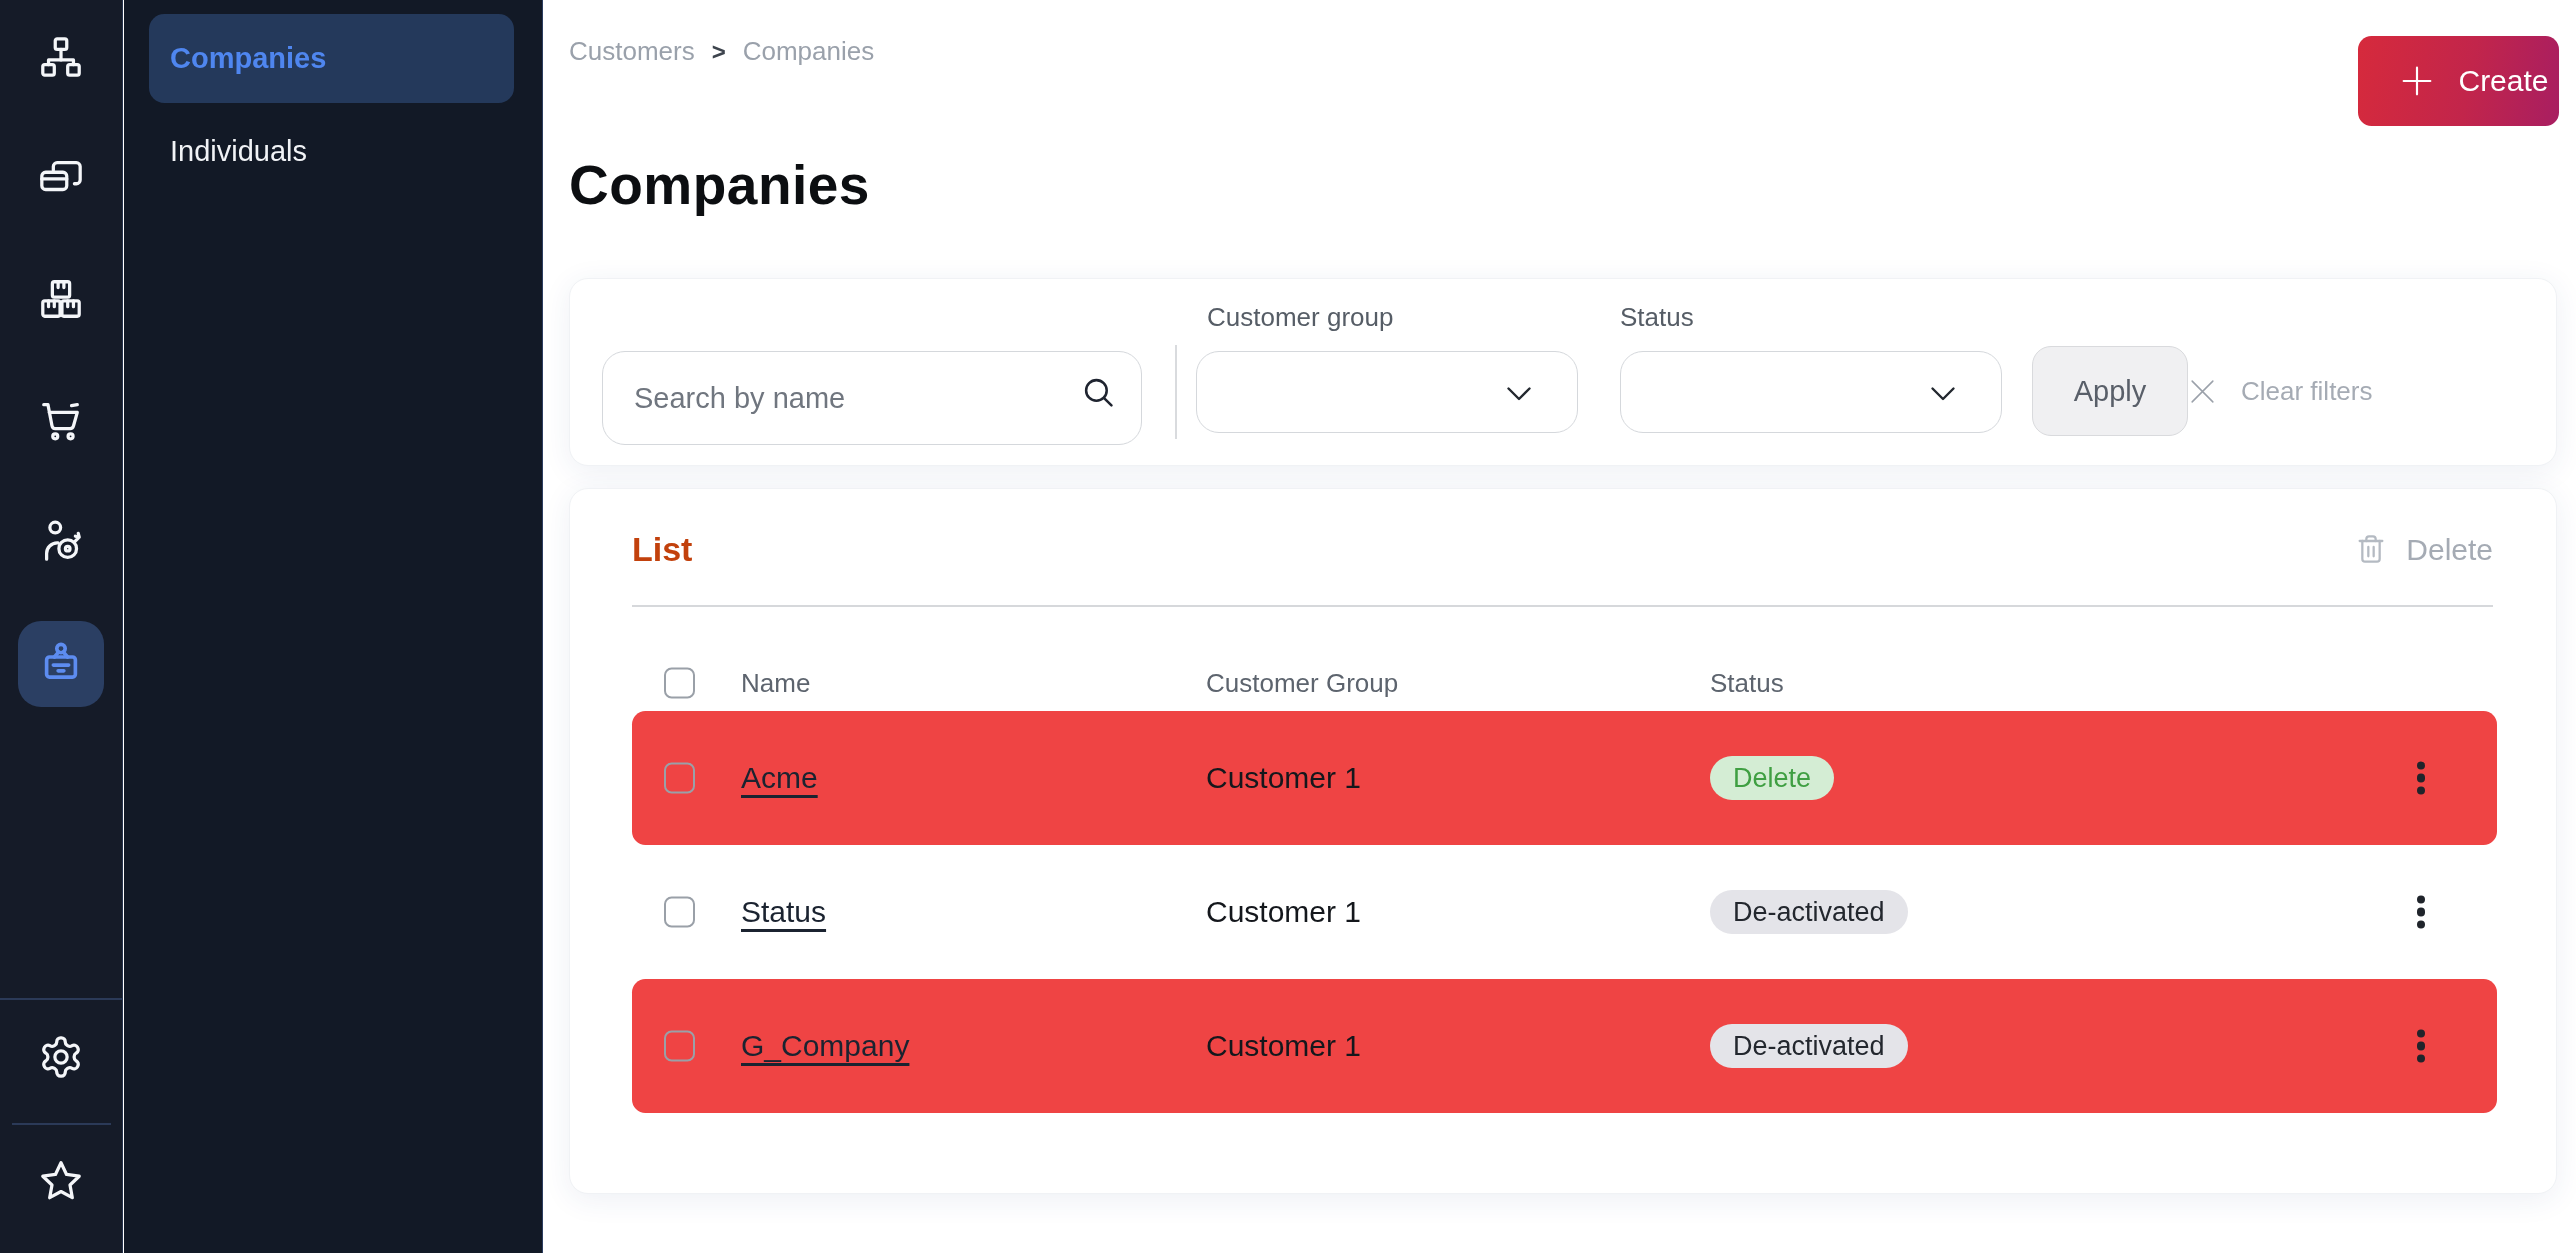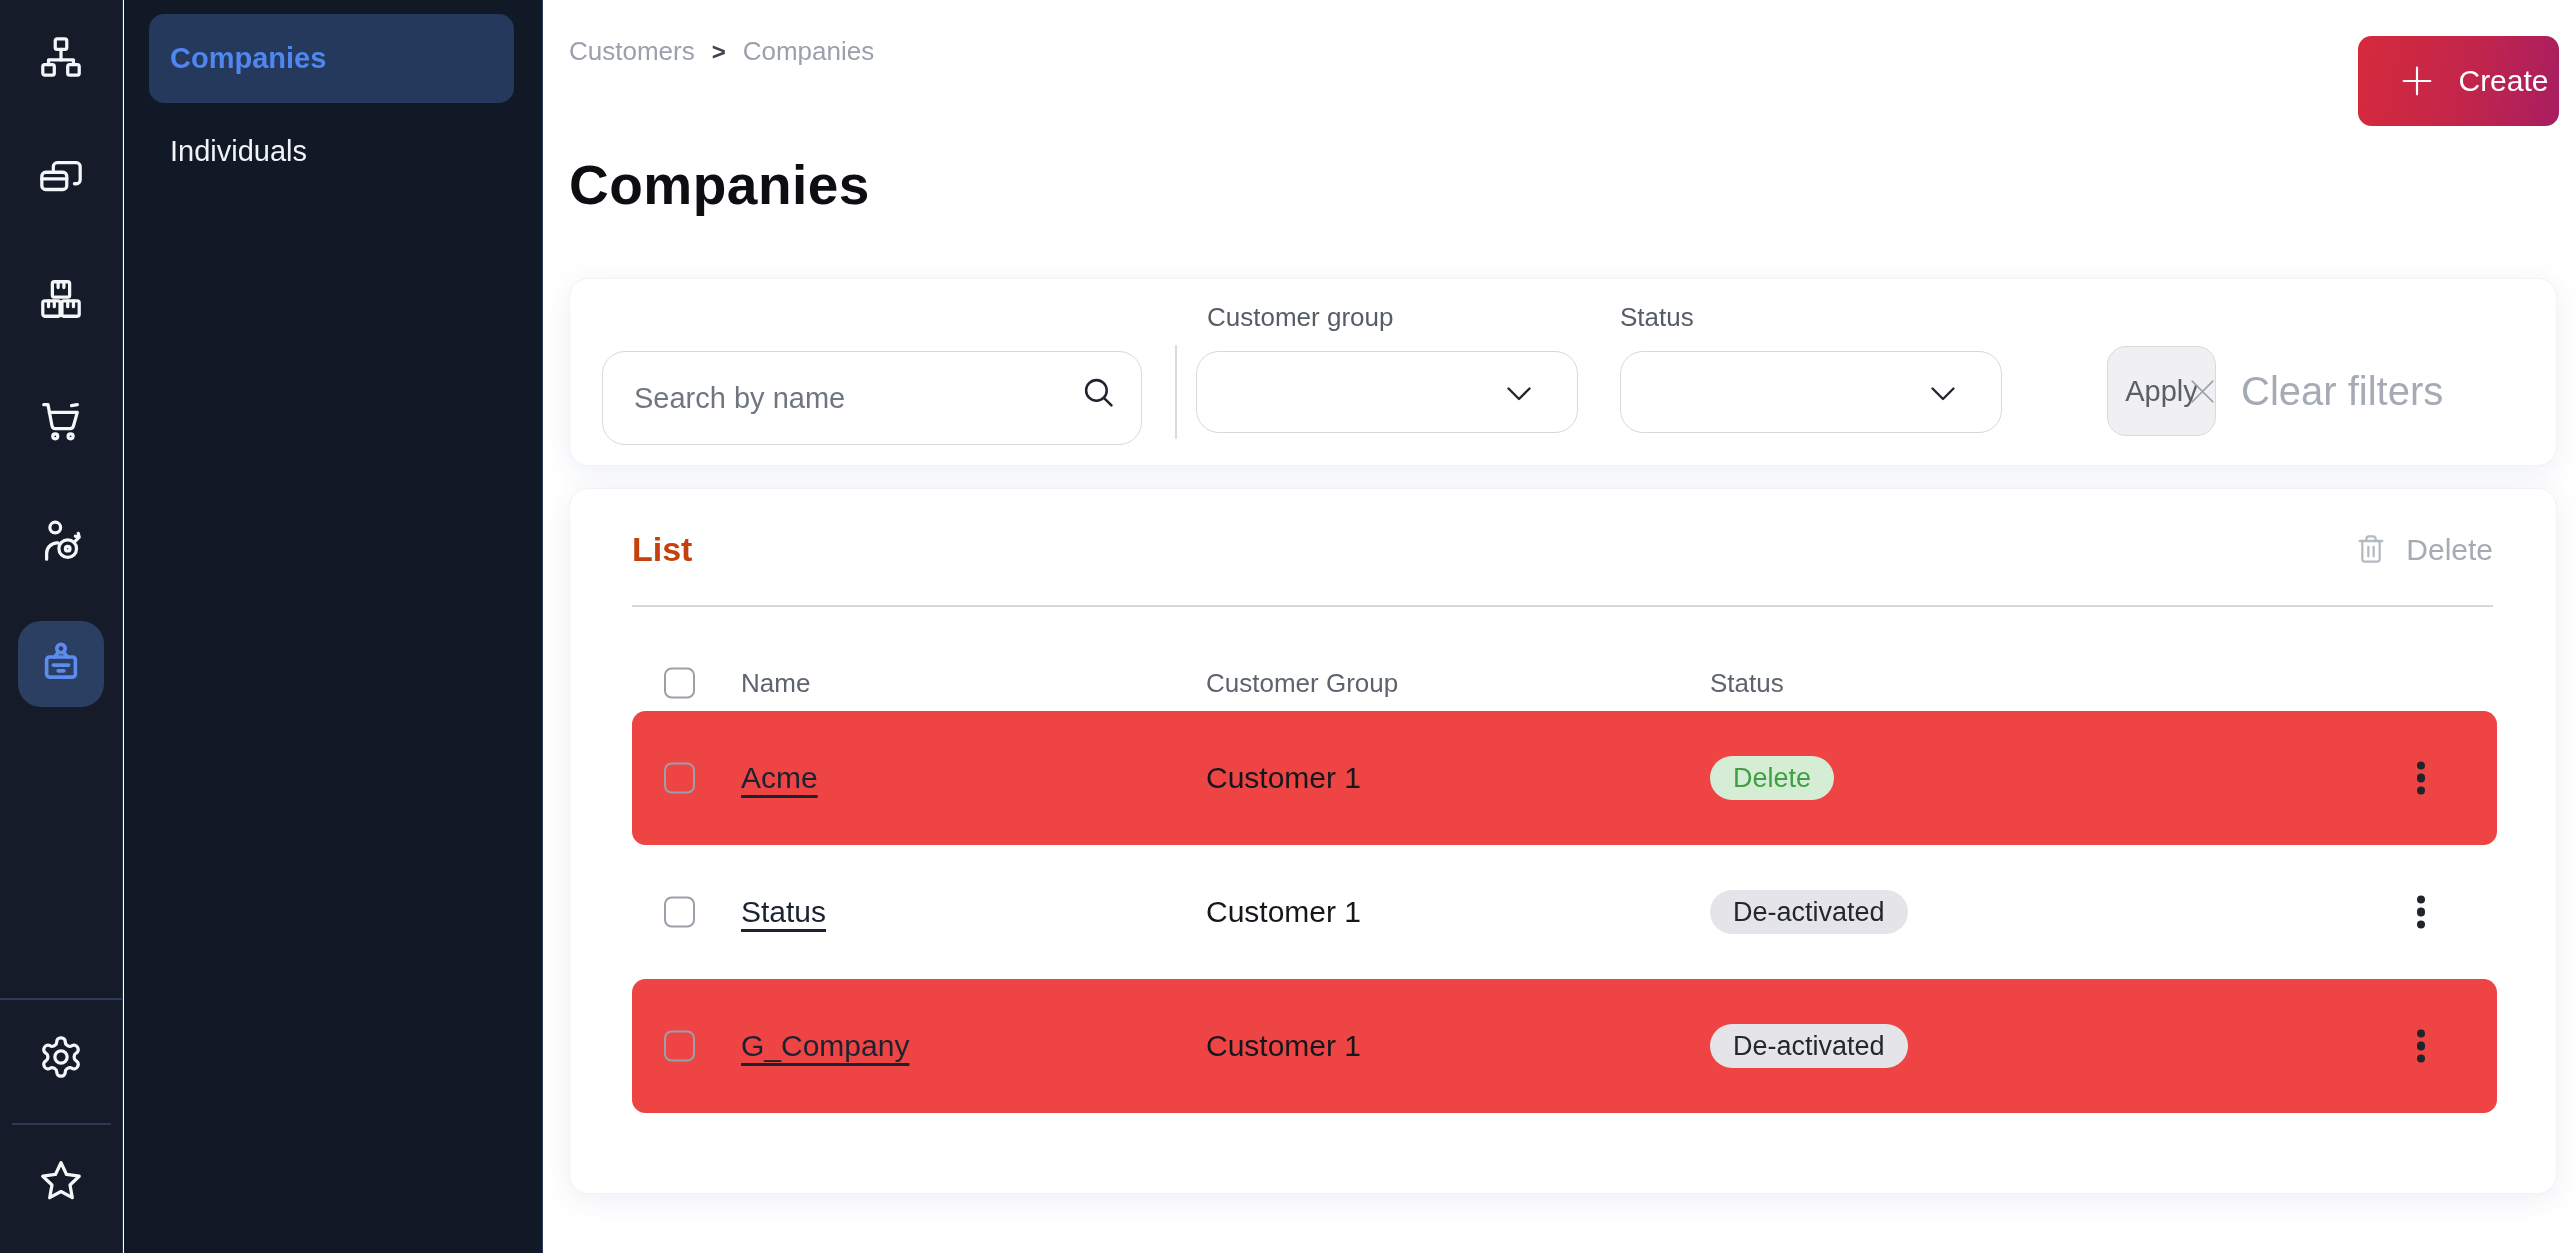--- a/index.html
+++ b/index.html
@@ -98,30 +98,30 @@
   .select {
     position:absolute; top:72px; height:82px; width:382px;
     border:1.9px solid #d5d8dc; border-radius:23px; background:#fff; cursor:pointer;
     display:flex; align-items:center; padding:0 29px; font-size:29px; color:#14171c;
   }
   .select.group  { left:626px; }
   .select.status { left:1050px; }
   .select .chev { position:absolute; right:40px; top:23px; width:36px; height:36px; color:#23282f; }
 
   .apply-btn {
-    position:absolute; left:1537px; top:67px; width:109px; height:90px;
+    position:absolute; left:1462px; top:67px; width:156px; height:90px;
     background:#f0f0f2; border:1.9px solid #d9dadd; border-radius:19px;
     font-family:"Liberation Sans", sans-serif; font-size:29px; color:#595f69; cursor:pointer;
   }
   .clear-wrap {
     position:absolute; left:1617px; top:67px; height:90px;
     display:flex; align-items:center; gap:23px; cursor:pointer;
   }
   .clear-wrap svg { width:31px; height:31px; color:#9ba1aa; }
-  .clear-wrap span { font-size:40px; color:#a5abb4; }
+  .clear-wrap span { font-size:26px; color:#a5abb4; }
 
   
   .list-head { position:absolute; left:62px; right:63px; top:29px; height:63px;
     display:flex; align-items:center; justify-content:space-between; }
   .list-title { font-size:34px; font-weight:800; color:#c2410c; }
   .delete-wrap { display:flex; align-items:flex-start; gap:19px; cursor:pointer; }
   .delete-wrap svg { width:32px; height:32px; color:#b4bac2; }
   .delete-wrap span { font-size:30px; color:#a5abb4; }
 
   .tdivider { position:absolute; left:62px; right:63px; top:116px; height:1.9px; background:#d6d8db; }

